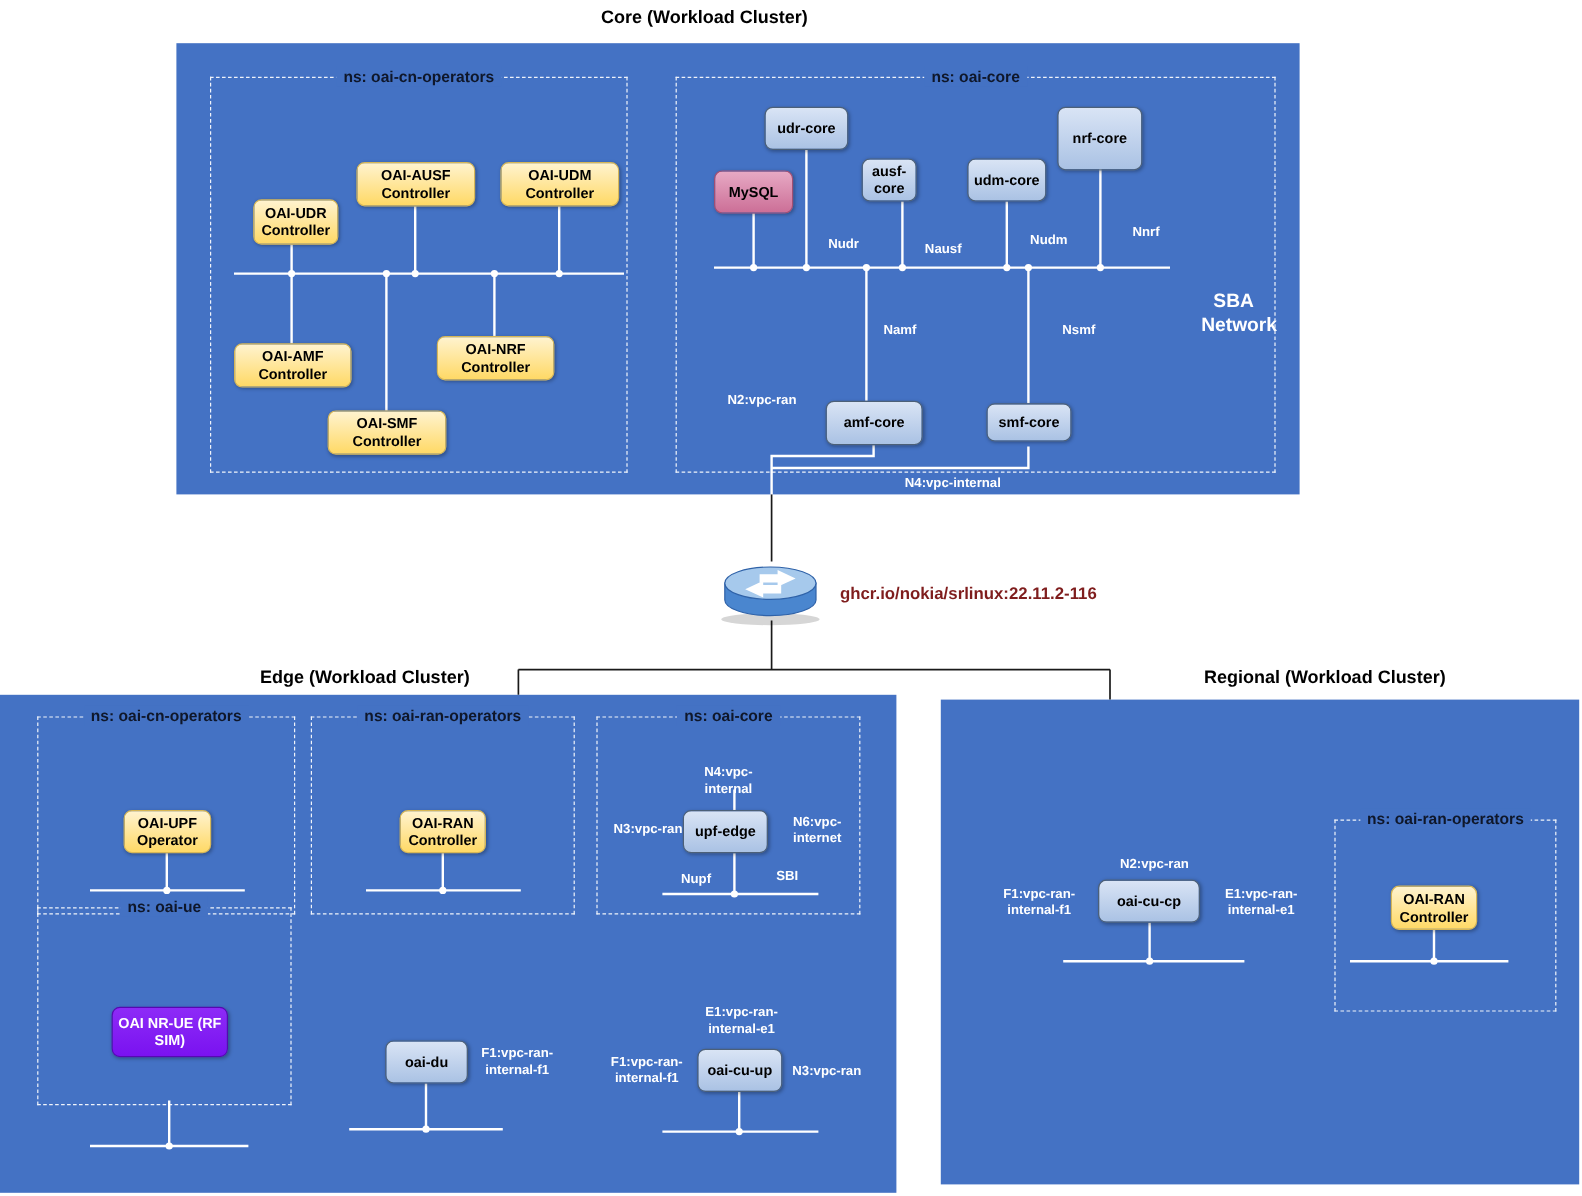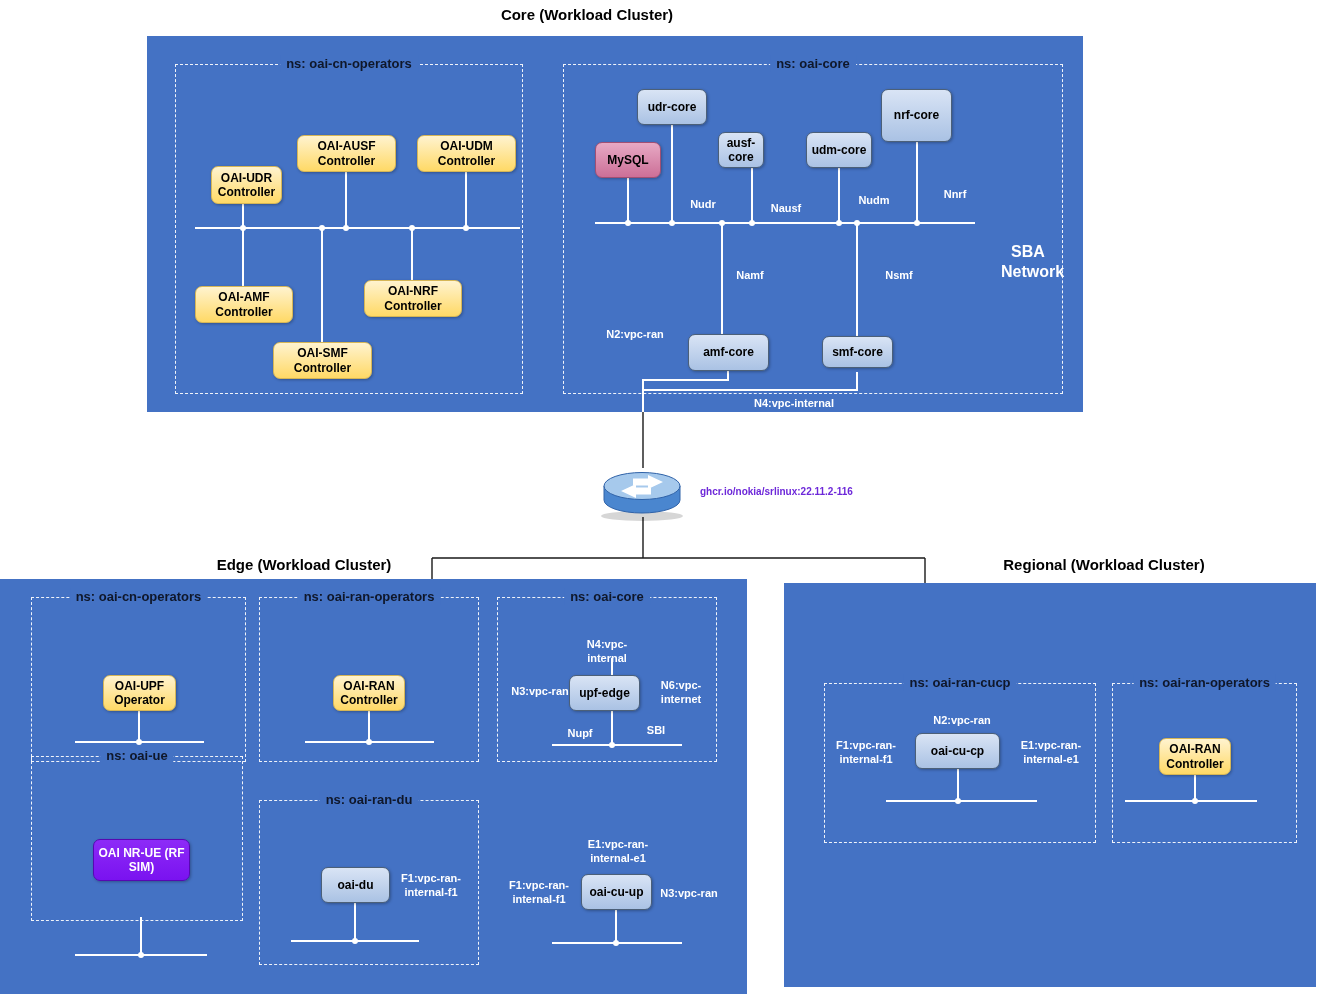--- a/index.html
+++ b/index.html
@@ -32,21 +32,21 @@
     position:absolute;transform:translateX(-50%);color:#fff;font-weight:bold;
     font-size:11px;line-height:1.28;text-align:center;white-space:nowrap;z-index:4;
   }
   .wlabel.wrapped{white-space:normal;}
   .wlabel.big{font-size:16px;margin-top:31px;}
   .cluster-title{
     position:absolute;transform:translateX(-50%);color:#000;font-weight:bold;
     font-size:15px;white-space:nowrap;z-index:5;
   }
   .router-label{
-    position:absolute;color:#6d28d9;font-weight:bold;font-size:10px;white-space:nowrap;z-index:5;
+    position:absolute;color:#7f1d1d;font-weight:bold;font-size:14px;white-space:nowrap;z-index:5;
   }
 </style>
 </head>
 <body>
 
 <div id="canvas">
 
   <div class="cluster" style="left:147px;top:36px;width:936px;height:376px"></div>
   <div class="cluster" style="left:0px;top:579px;width:747px;height:415px"></div>
   <div class="cluster" style="left:784px;top:583px;width:532px;height:404px"></div>
@@ -140,23 +140,20 @@
   </div>
   <div class="ns" style="left:259px;top:597px;width:220px;height:165px">
     <span class="ns-title">ns: oai-ran-operators</span>
   </div>
   <div class="ns" style="left:497px;top:597px;width:220px;height:165px">
     <span class="ns-title">ns: oai-core</span>
   </div>
   <div class="ns" style="left:31px;top:756px;width:212px;height:165px">
     <span class="ns-title">ns: oai-ue</span>
   </div>
-  <div class="ns" style="left:259px;top:800px;width:220px;height:165px">
-    <span class="ns-title">ns: oai-ran-du</span>
-  </div>
 
   <div class="layer">
     <div class="node yellow" style="left:103px;top:675px;width:73px;height:36px">OAI-UPF Operator</div>
     <div class="node yellow" style="left:333px;top:675px;width:72px;height:36px">OAI-RAN Controller</div>
     <div class="node blue" style="left:569px;top:675px;width:71px;height:36px">upf-edge</div>
     <div class="node purple" style="left:93px;top:839px;width:97px;height:42px">OAI NR-UE (RF SIM)</div>
     <div class="node blue" style="left:321px;top:867px;width:69px;height:36px">oai-du</div>
     <div class="node blue" style="left:581px;top:874px;width:71px;height:36px">oai-cu-up</div>
 
     <div class="wlabel wrapped" style="left:607px;top:637px;width:50px">N4:vpc-internal</div>
@@ -165,23 +162,20 @@
     <div class="wlabel" style="left:580px;top:726px">Nupf</div>
     <div class="wlabel" style="left:656px;top:723px">SBI</div>
     <div class="wlabel wrapped" style="left:431px;top:871px;width:70px">F1:vpc-ran-internal-f1</div>
     <div class="wlabel wrapped" style="left:618px;top:837px;width:70px">E1:vpc-ran-internal-e1</div>
     <div class="wlabel wrapped" style="left:539px;top:878px;width:70px">F1:vpc-ran-internal-f1</div>
     <div class="wlabel" style="left:689px;top:886px">N3:vpc-ran</div>
   </div>
 
   <div class="cluster-title" style="left:1104px;top:556px">Regional (Workload Cluster)</div>
 
-  <div class="ns" style="left:824px;top:683px;width:272px;height:160px">
-    <span class="ns-title">ns: oai-ran-cucp</span>
-  </div>
   <div class="ns" style="left:1112px;top:683px;width:185px;height:160px">
     <span class="ns-title">ns: oai-ran-operators</span>
   </div>
 
   <div class="layer">
     <div class="node blue" style="left:915px;top:733px;width:85px;height:36px">oai-cu-cp</div>
     <div class="node yellow" style="left:1159px;top:738px;width:72px;height:37px">OAI-RAN Controller</div>
     <div class="wlabel" style="left:962px;top:713px">N2:vpc-ran</div>
     <div class="wlabel wrapped" style="left:866px;top:738px;width:70px">F1:vpc-ran-internal-f1</div>
     <div class="wlabel wrapped" style="left:1051px;top:738px;width:70px">E1:vpc-ran-internal-e1</div>

